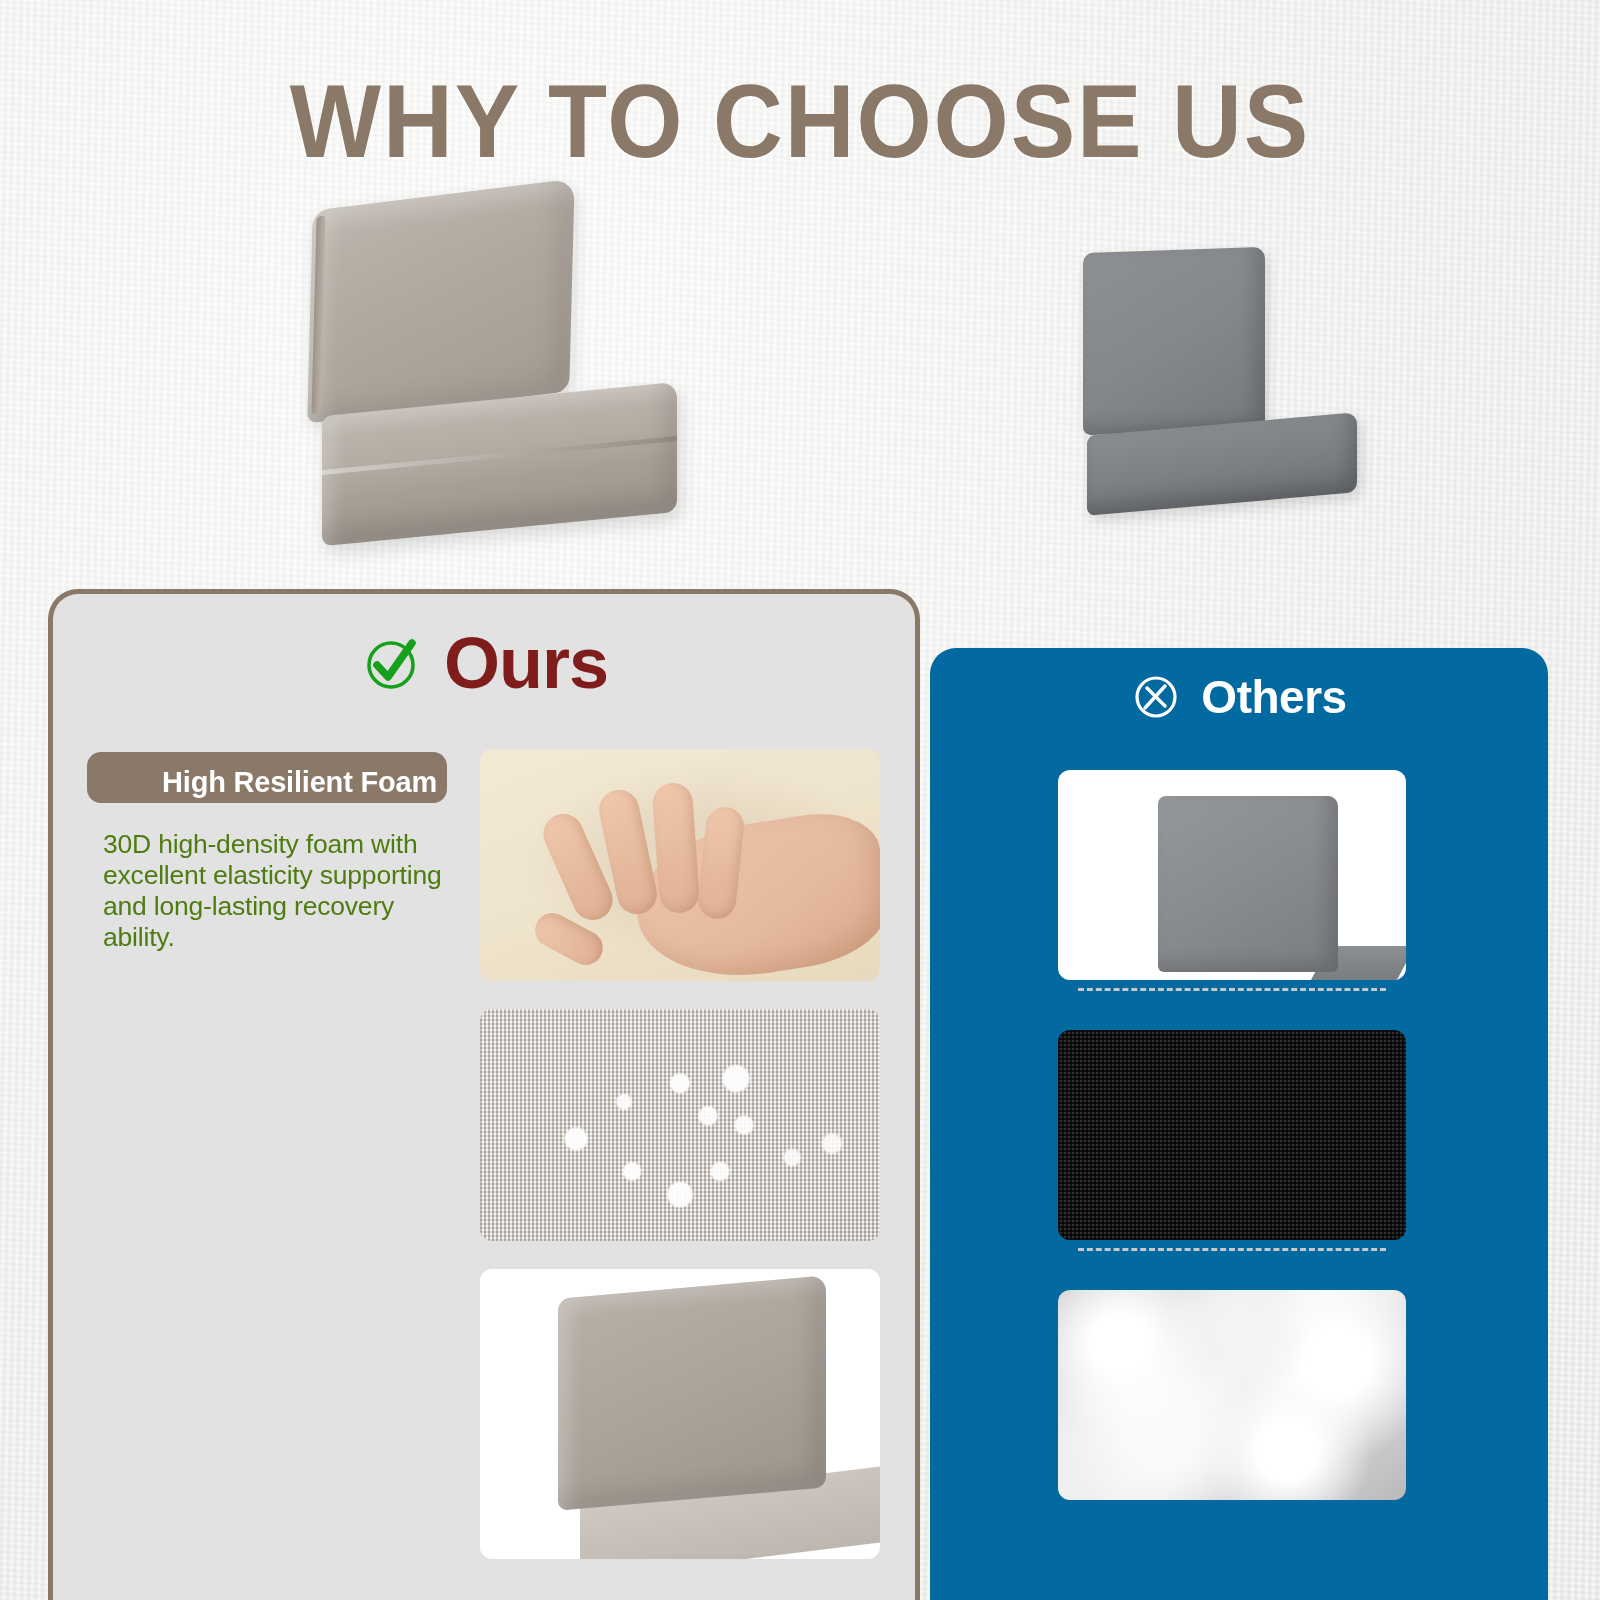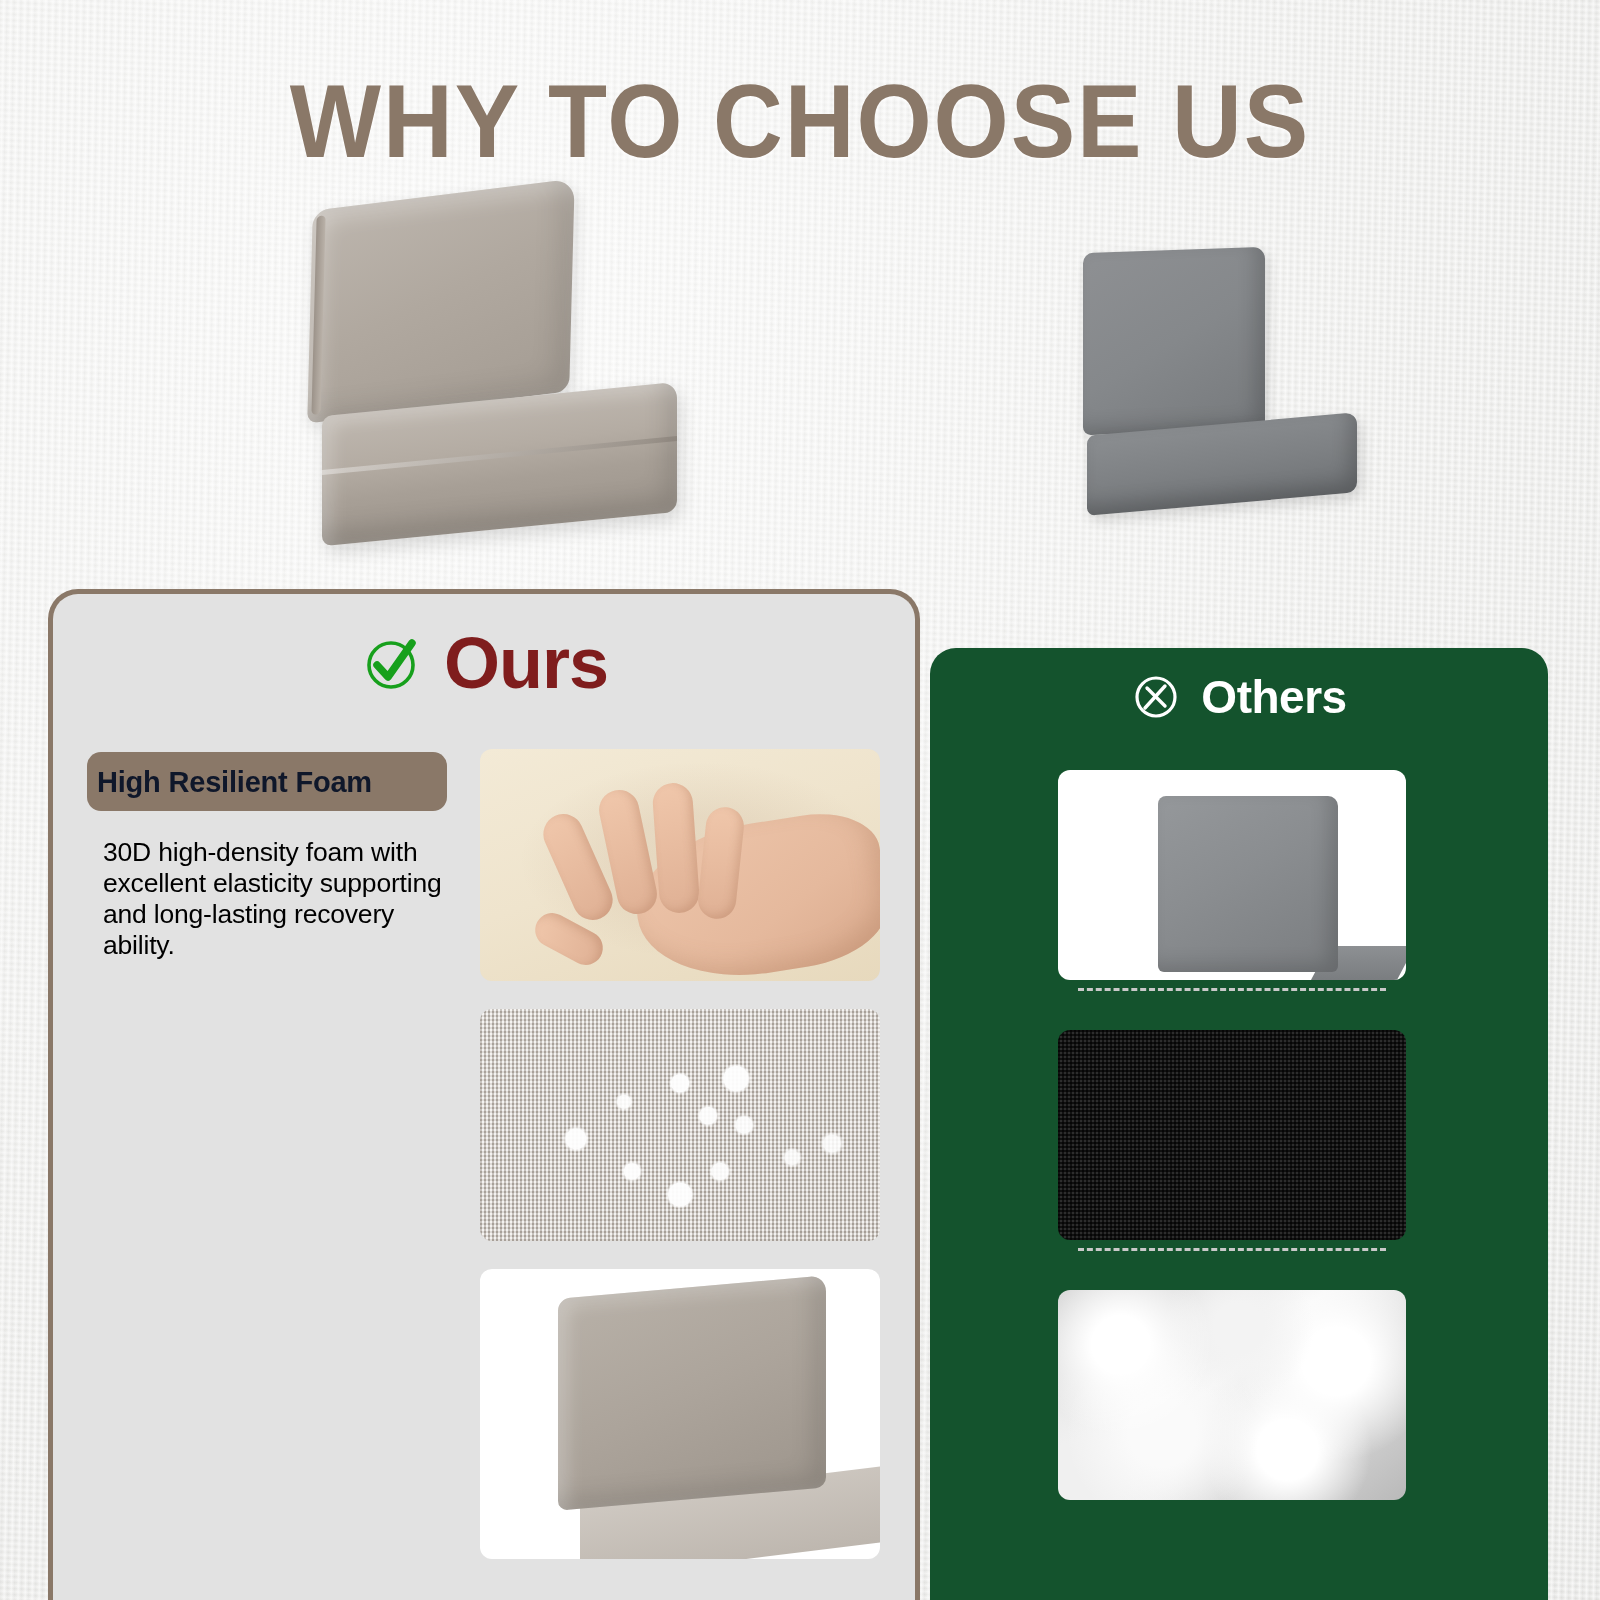--- a/index.html
+++ b/index.html
@@ -77,21 +77,21 @@
     background:linear-gradient(176deg,#8b8e91 0%,#7e8184 50%,#6e7174 100%);
     border-radius:8px 12px 10px 8px;
     transform:skewY(-5deg);
     box-shadow:inset -8px -10px 18px rgba(0,0,0,0.18), 4px 6px 14px rgba(0,0,0,0.14);
   }
 
   
   #others-panel {
     position:absolute;
     left:930px; top:648px; width:618px; height:952px;
-    background:#14532d;
+    background:#0369a1;
     border-radius:26px 26px 0 0;
   }
   #others-head {
     position:absolute; left:0; top:22px; width:100%;
     display:flex; align-items:center; justify-content:center; gap:20px;
   }
   #others-head .label {
     color:#ffffff; font-size:46px; font-weight:bold; letter-spacing:-0.5px;
   }
   .media-others {
@@ -153,33 +153,33 @@
   }
 
   
   .feature { position:absolute; left:34px; width:360px; }
   #f1 { top:158px; }
   #f2 { top:418px; }
   #f3 { top:678px; }
   .pill {
     display:block;
     background:#8a7868;
-    color:#0f172a;
+    color:#ffffff;
     font-size:29px;
     font-weight:bold;
-    text-align:left;
-    padding:14px 10px 12px;
+    text-align:right;
+    padding:14px 10px 4px;
     border-radius:14px;
     letter-spacing:-0.2px;
     white-space:nowrap;
   }
   .desc {
     margin-top:26px;
     padding-left:16px;
-    color:#000000;
+    color:#4d7c0f;
     font-size:26.5px;
     line-height:1.17;
     letter-spacing:-0.2px;
   }
 
   
   .media-ours {
     position:absolute; left:427px; width:400px;
     border-radius:12px; overflow:hidden;
   }

